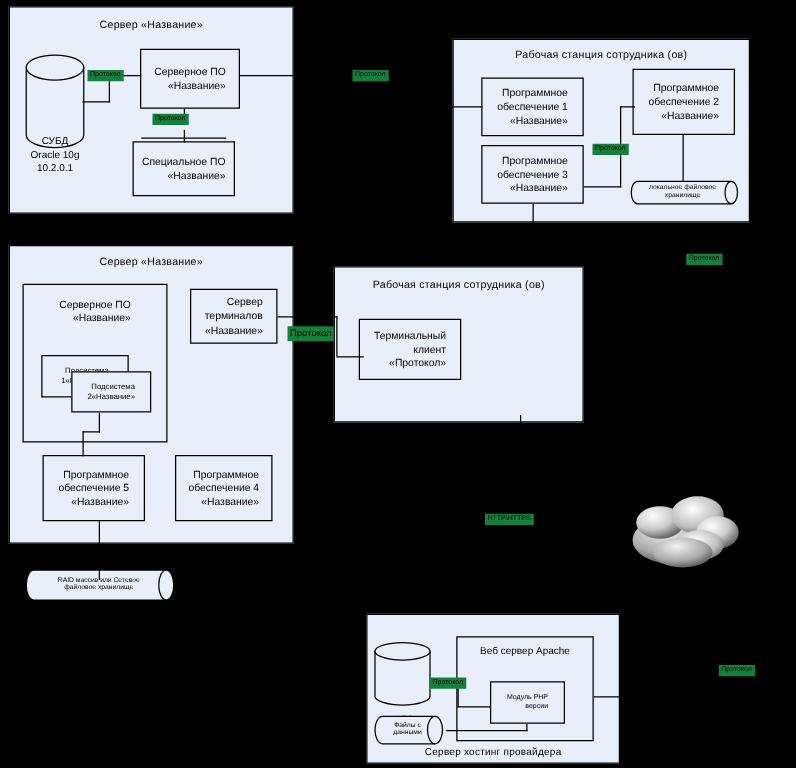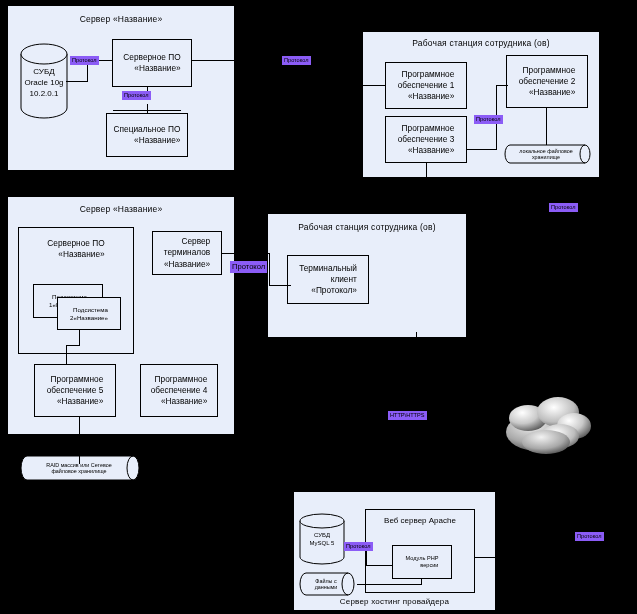--- a/index.html
+++ b/index.html
@@ -11,32 +11,32 @@
   .container{background:#e8eefa;border:1px solid #000;}
   .ctitle{position:absolute;left:0;right:0;text-align:center;color:#000;
           font-size:8.5px;letter-spacing:.2px;white-space:nowrap;}
   
   .box{background:#e8eefa;border:1px solid #000;display:flex;align-items:center;
        justify-content:center;text-align:right;color:#000;font-size:8.3px;
        line-height:1.35;padding:1px;box-sizing:border-box;}
   .box.small{font-size:6.2px;line-height:1.25;}
   .box.tiny{font-size:5.6px;line-height:1.2;}
   
-  .plabel{position:absolute;background:#8b5cf6;color:#000;border:0;
+  .plabel{position:absolute;background:#15803d;color:#000;border:0;
           font-size:5.6px;line-height:9px;height:9px;padding:0 2px;
           white-space:nowrap;text-align:center;z-index:40;}
   .plabel.mid{font-size:7.6px;line-height:12px;height:12px;}
   
   .ln{position:absolute;background:#000;z-index:5;}
   .lnv{width:1px;} .lnh{height:1px;}
   
   .cyl{position:absolute;}
   .cyl svg{display:block;}
   .cyl .lbl{position:absolute;left:0;right:0;text-align:center;color:#000;
-            font-size:8px;line-height:1.35;}
+            font-size:8px;line-height:1.35;margin-top:41px;}
   .cyl .lbl.sm{font-size:6px;line-height:1.25;}
   
   .drum{position:absolute;}
   .drum .lbl{position:absolute;left:6px;right:10px;top:50%;
              transform:translateY(-50%);text-align:center;color:#000;
              font-size:5.4px;line-height:1.2;}
   .cloud{position:absolute;}
 </style>
 </head>
 <body>

